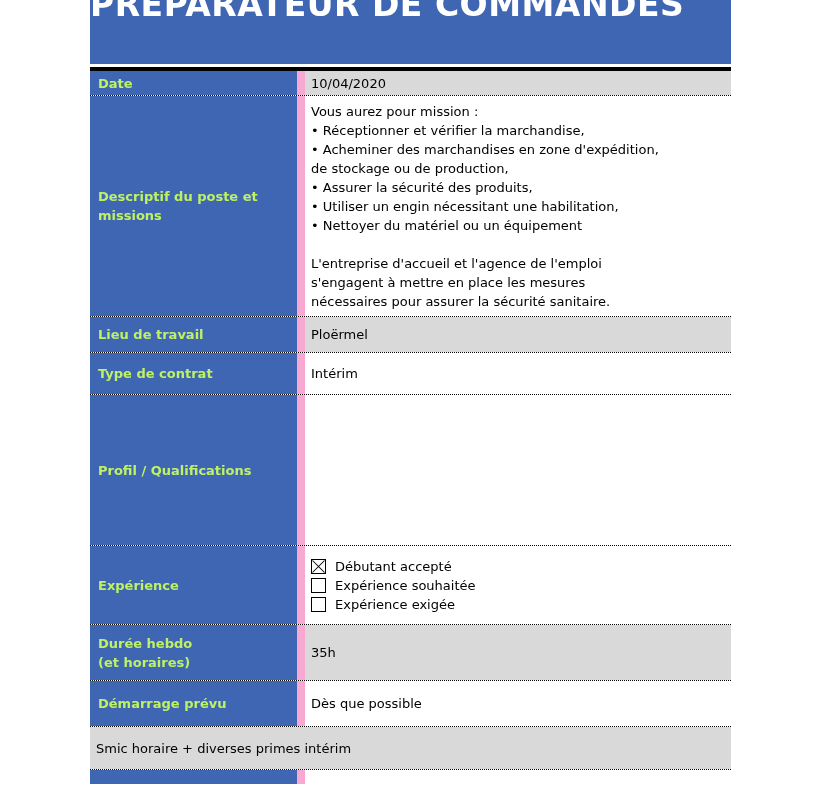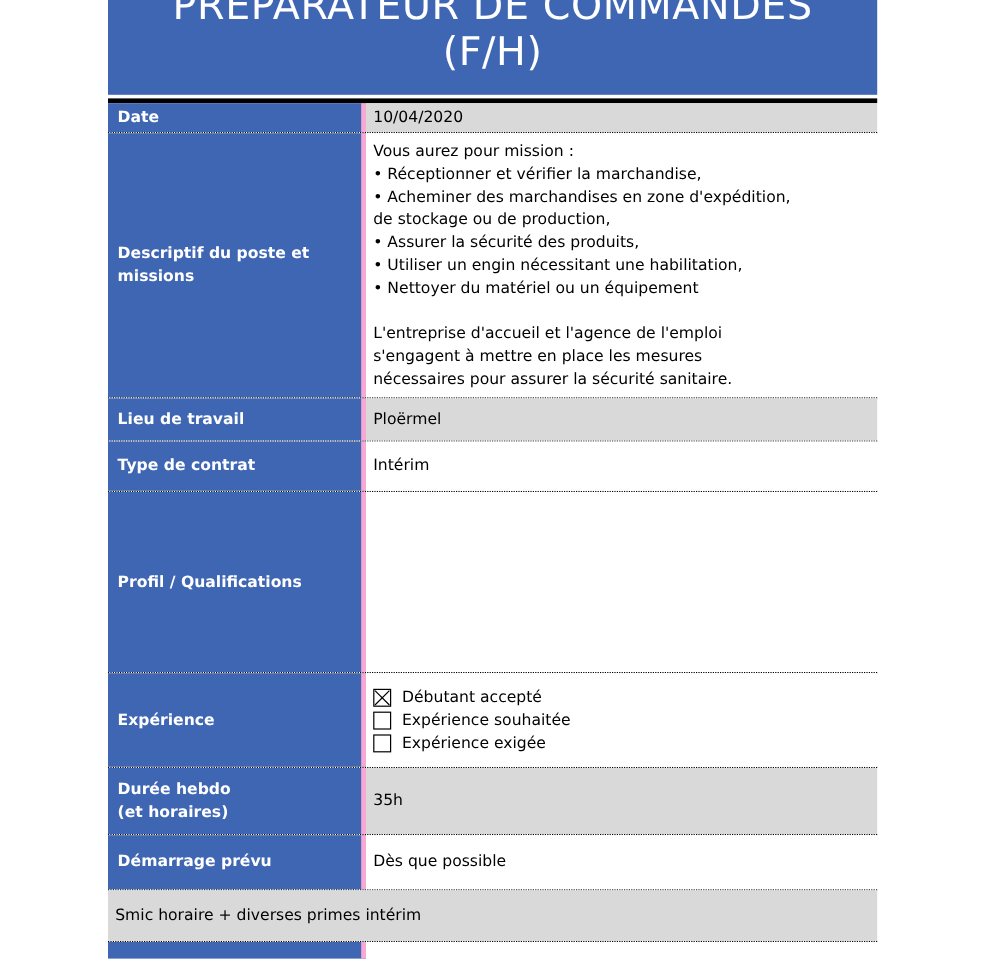--- a/index.html
+++ b/index.html
@@ -9,37 +9,37 @@
   html,body{margin:0;padding:0;}
   body{
     width:826px;height:800px;overflow:hidden;position:relative;
     background:#ffffff;color:#000;
     font-family:"DejaVu Sans","Liberation Sans",sans-serif;
   }
   .doc{position:absolute;left:90px;top:0;width:641px;}
 
   
   .title-band{
-    background:var(--blue);height:79px;overflow:hidden;
-    text-align:center;color:#fff;font-weight:normal;
+    background:var(--blue);height:64px;overflow:hidden;
+    color:#fff;font-weight:bold;
   }
   .title-inner{margin-top:-14px;font-size:33px;line-height:38px;letter-spacing:0.5px;}
 
   
   .table{border-top:4px solid #000;margin-top:3px;}
   .row{
     display:flex;box-sizing:border-box;
     border-bottom:1px dotted #000;
   }
   .label-cell{
-    width:215px;flex:none;background:var(--blue);color:#ffffff;
+    width:215px;flex:none;background:var(--blue);color:#bef264;
     font-weight:bold;font-size:13px;line-height:19px;
     display:flex;align-items:center;
     padding-left:8px;box-sizing:border-box;
-    border-right:4px solid #f9a8d4;
+    border-right:8px solid #f9a8d4;
     white-space:pre-line;
   }
   .value-cell{
     flex:1;font-size:13px;line-height:19px;
     display:flex;align-items:center;
     padding:5px 8px 5px 6px;box-sizing:border-box;
     white-space:pre-line;background:#fff;
   }
   .value-cell.shaded{background:var(--gray);}
 
@@ -69,21 +69,20 @@
   .cb.checked::after{transform:rotate(-45deg);}
 </style>
 </head>
 <body>
 
 <div class="doc">
 
   <div class="title-band">
     <div class="title-inner">
       <div>PRÉPARATEUR DE COMMANDES</div>
-      <div>(F/H)</div>
     </div>
   </div>
 
   <div class="table">
 
     <div class="row r-date">
       <div class="label-cell">Date</div>
       <div class="value-cell shaded">10/04/2020</div>
     </div>
 

